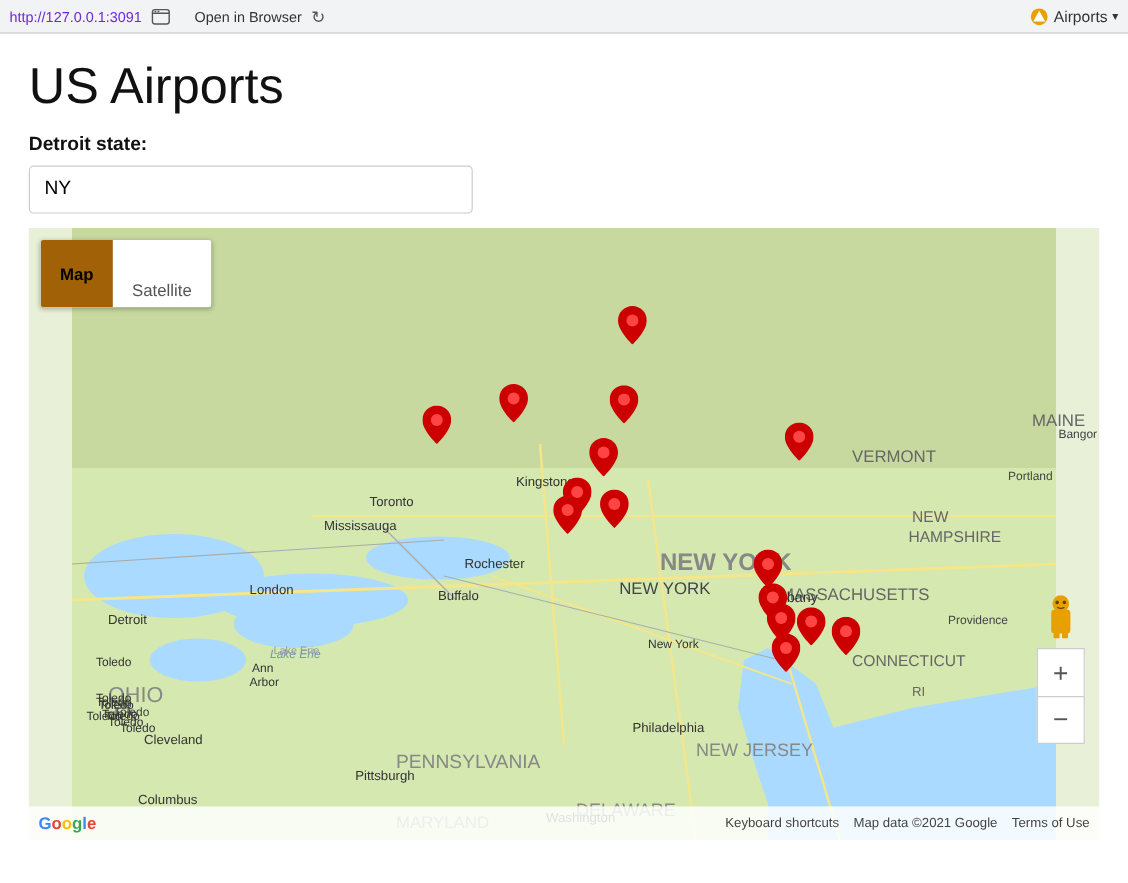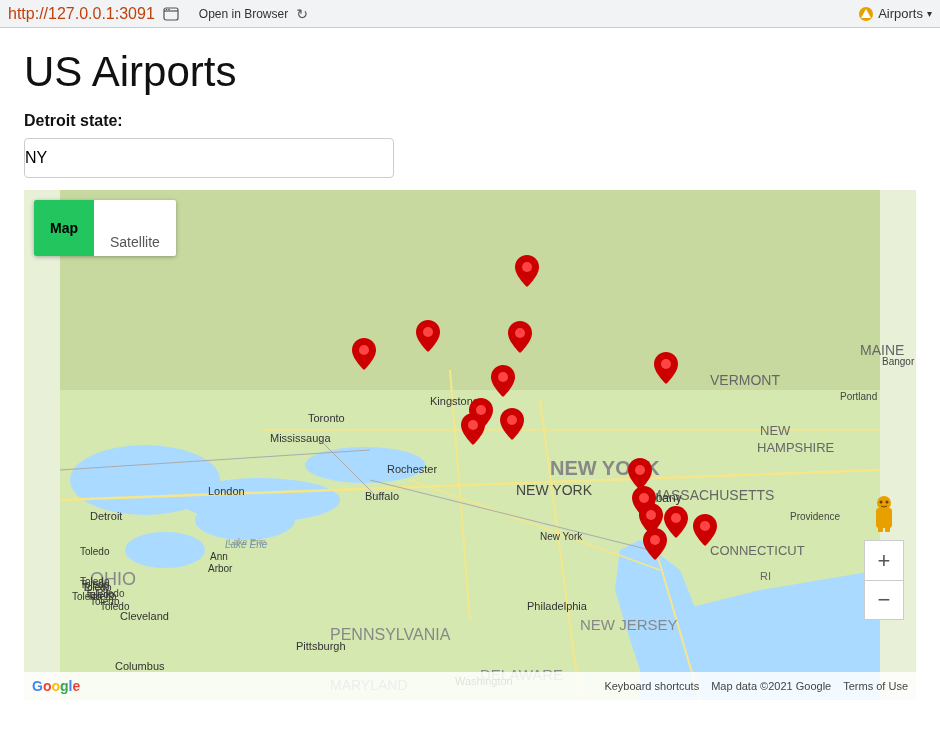--- a/index.html
+++ b/index.html
@@ -16,22 +16,22 @@
       font-size: 12px;
       color: #333;
     }
     .browser-url {
       flex: 1;
       display: flex;
       align-items: center;
       gap: 8px;
     }
     .browser-url-text {
-      color: #c2410c;
-      font-size: 16px;
+      color: #6d28d9;
+      font-size: 12px;
     }
     .open-browser-btn {
       display: flex;
       align-items: center;
       gap: 20px;
       cursor: pointer;
       color: #333;
     }
     .refresh-btn {
       cursor: pointer;
@@ -65,21 +65,21 @@
       font-size: 16px;
       font-weight: bold;
       margin-bottom: 8px;
       color: #111;
     }
     .state-input {
       width: 370px;
       height: 40px;
       border: 1px solid #ccc;
       border-radius: 4px;
-      padding: 0 0;
+      padding: 0 12px;
       font-size: 16px;
       outline: none;
       margin-bottom: 12px;
     }
 
     
     .map-container {
       position: relative;
       width: 100%;
       height: 510px;
@@ -101,21 +101,21 @@
     }
     .map-toggle-btn {
       padding: 6px 16px;
       font-size: 14px;
       cursor: pointer;
       border: none;
       background: transparent;
       font-weight: 500;
     }
     .map-toggle-btn.active {
-      background: #22c55e;
+      background: #a16207;
       font-weight: bold;
     }
     .map-toggle-btn:not(.active) {
       color: #555;
       margin-top: 28px;
     }
 
     
     .map-svg {
       width: 100%;

